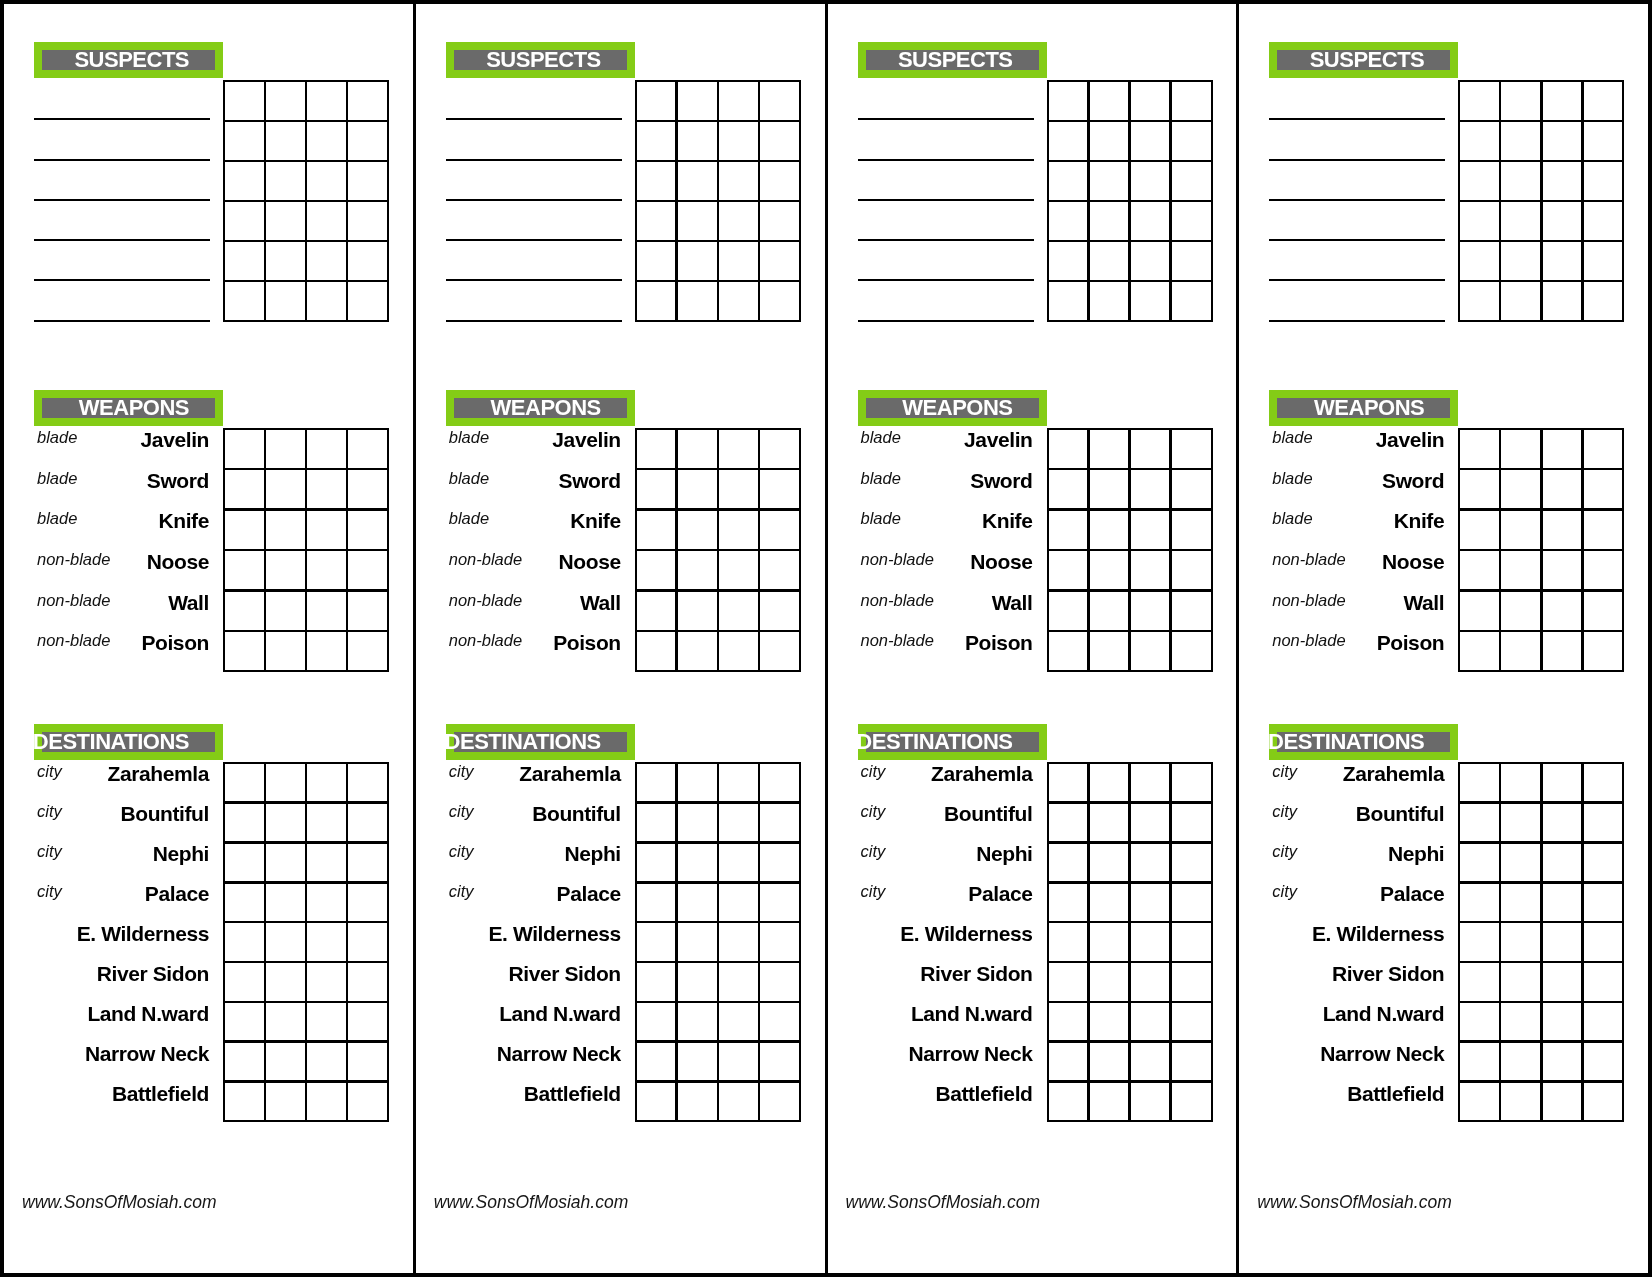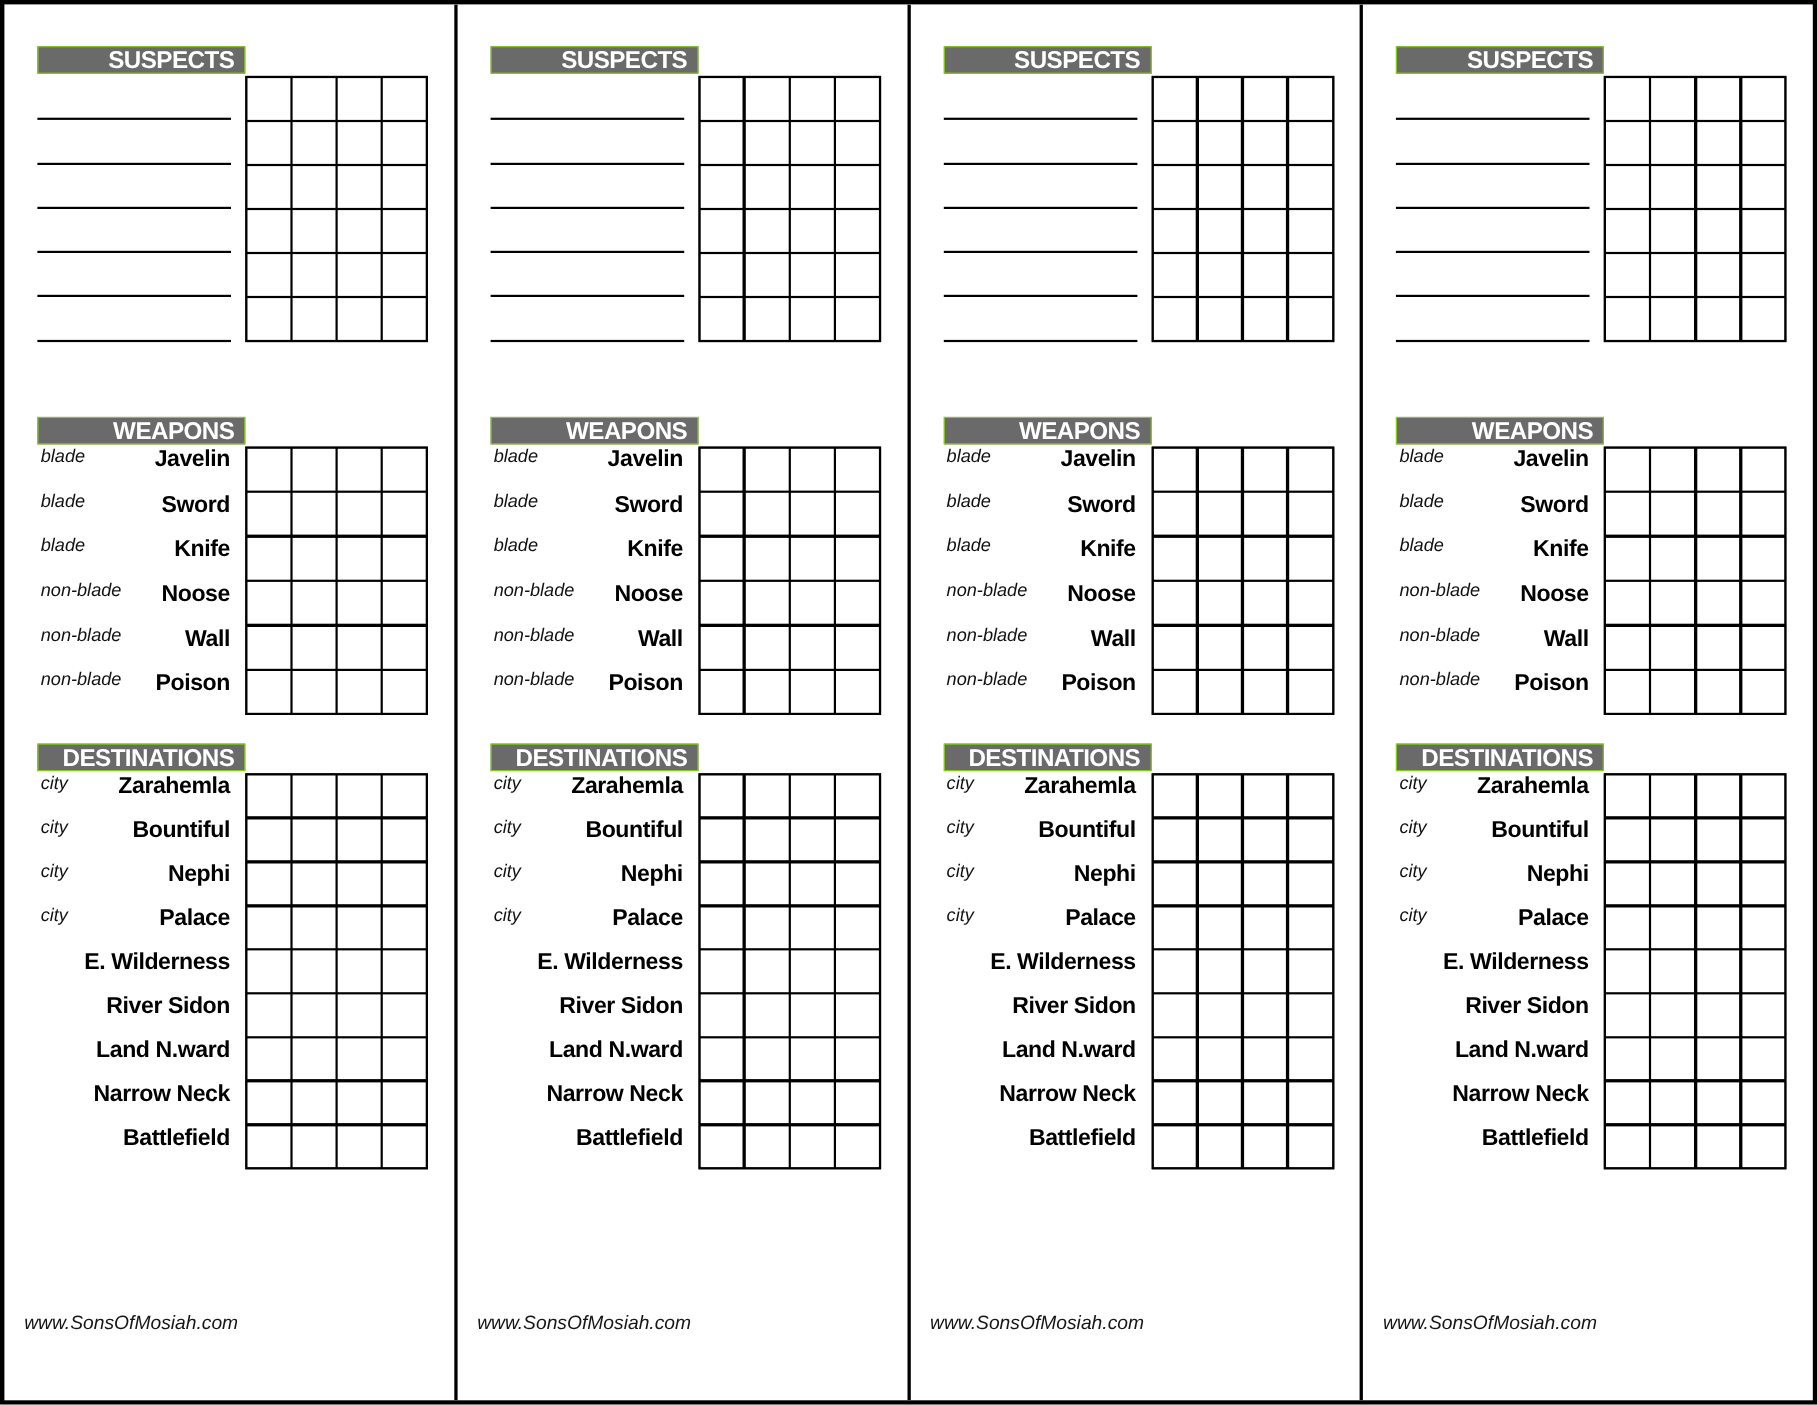--- a/index.html
+++ b/index.html
@@ -17,34 +17,34 @@
   .column {
     flex:1 1 0;
     position:relative;
     border-right:3px solid #000;
     padding:38px 0 0 30px;
   }
   .column:last-child { border-right:none; }
 
   
   .sec-header {
-    width:189px; height:25px;
+    width:189px; height:36px;
     background:#6a6a6a;
-    border:1px solid #84cc16;
+    border:8px solid #84cc16;
     display:flex; align-items:center; justify-content:flex-end;
-    padding-right:9px;
+    padding-right:26px;
   }
   .sec-title {
     color:#fff; font-weight:bold; font-size:22px;
     letter-spacing:-0.5px;
     white-space:nowrap;
   }
 
   .mt-weapons { margin-top:68px; }
-  .mt-dest    { margin-top:26px; }
+  .mt-dest    { margin-top:52px; }
 
   
   .sec-body { display:flex; margin-top:2px; }
   .labels-col { width:189px; }
 
   
   .write-line {
     height:40.3px; width:176px;
     border-bottom:2.5px solid #000;
   }

